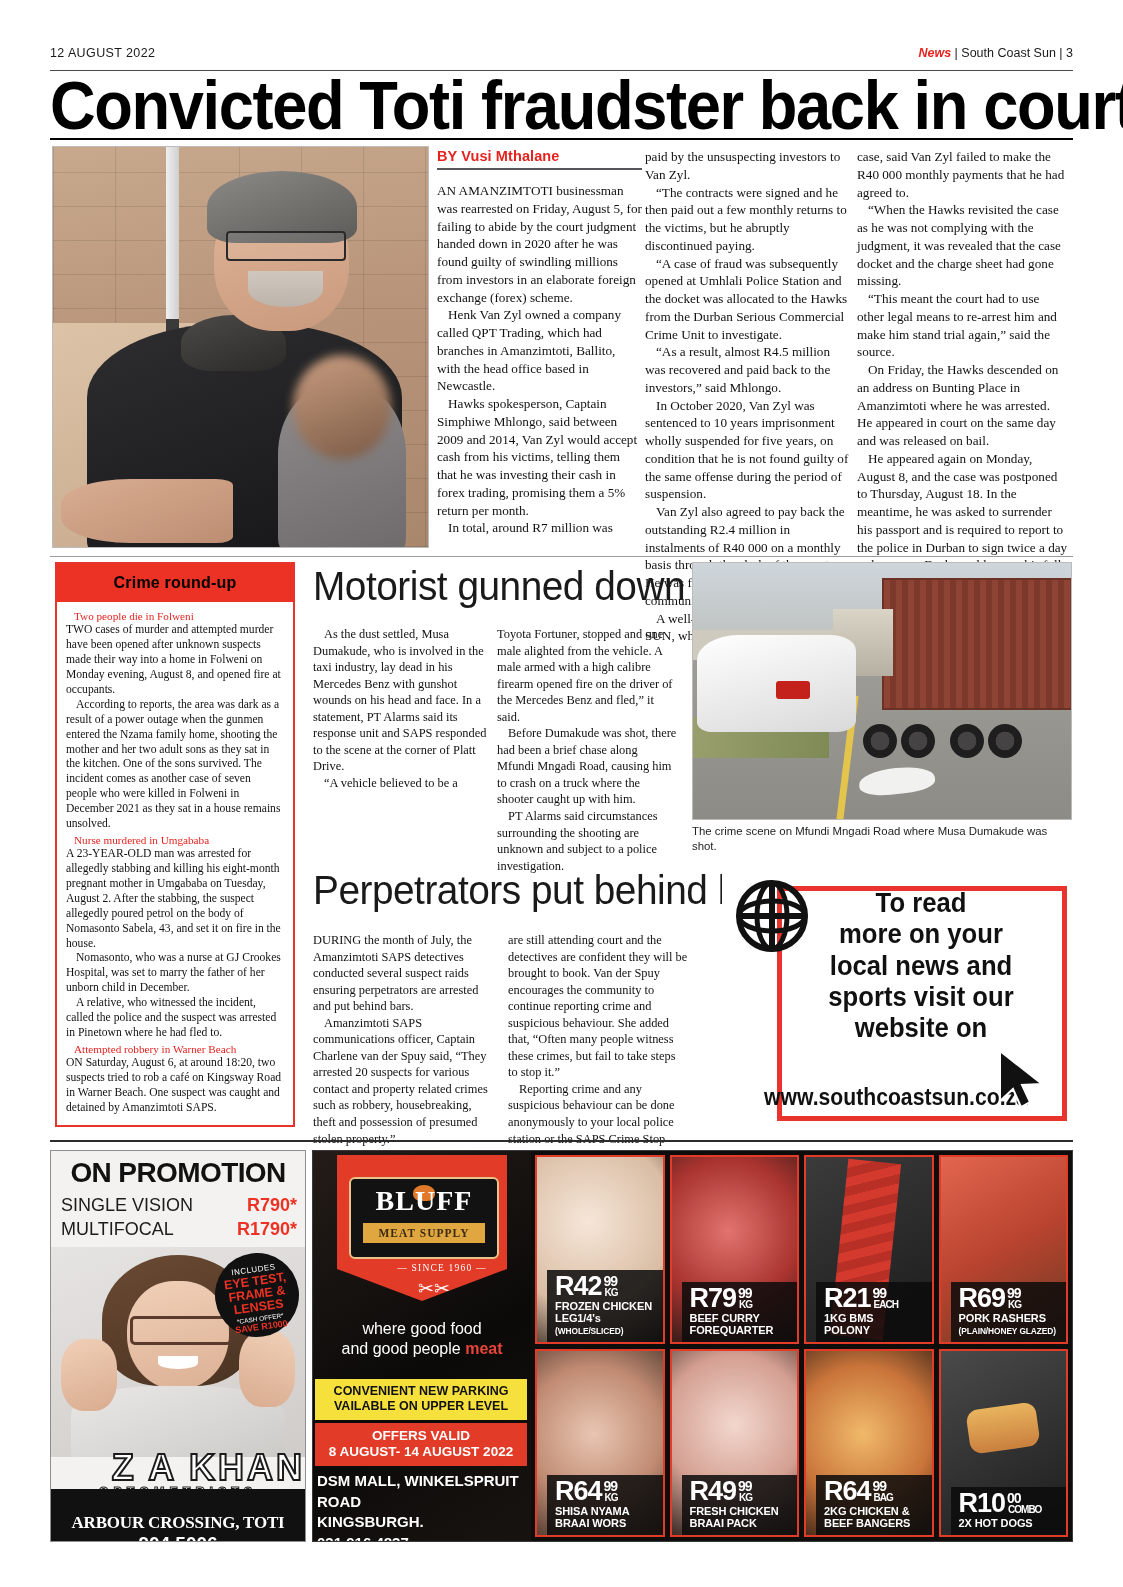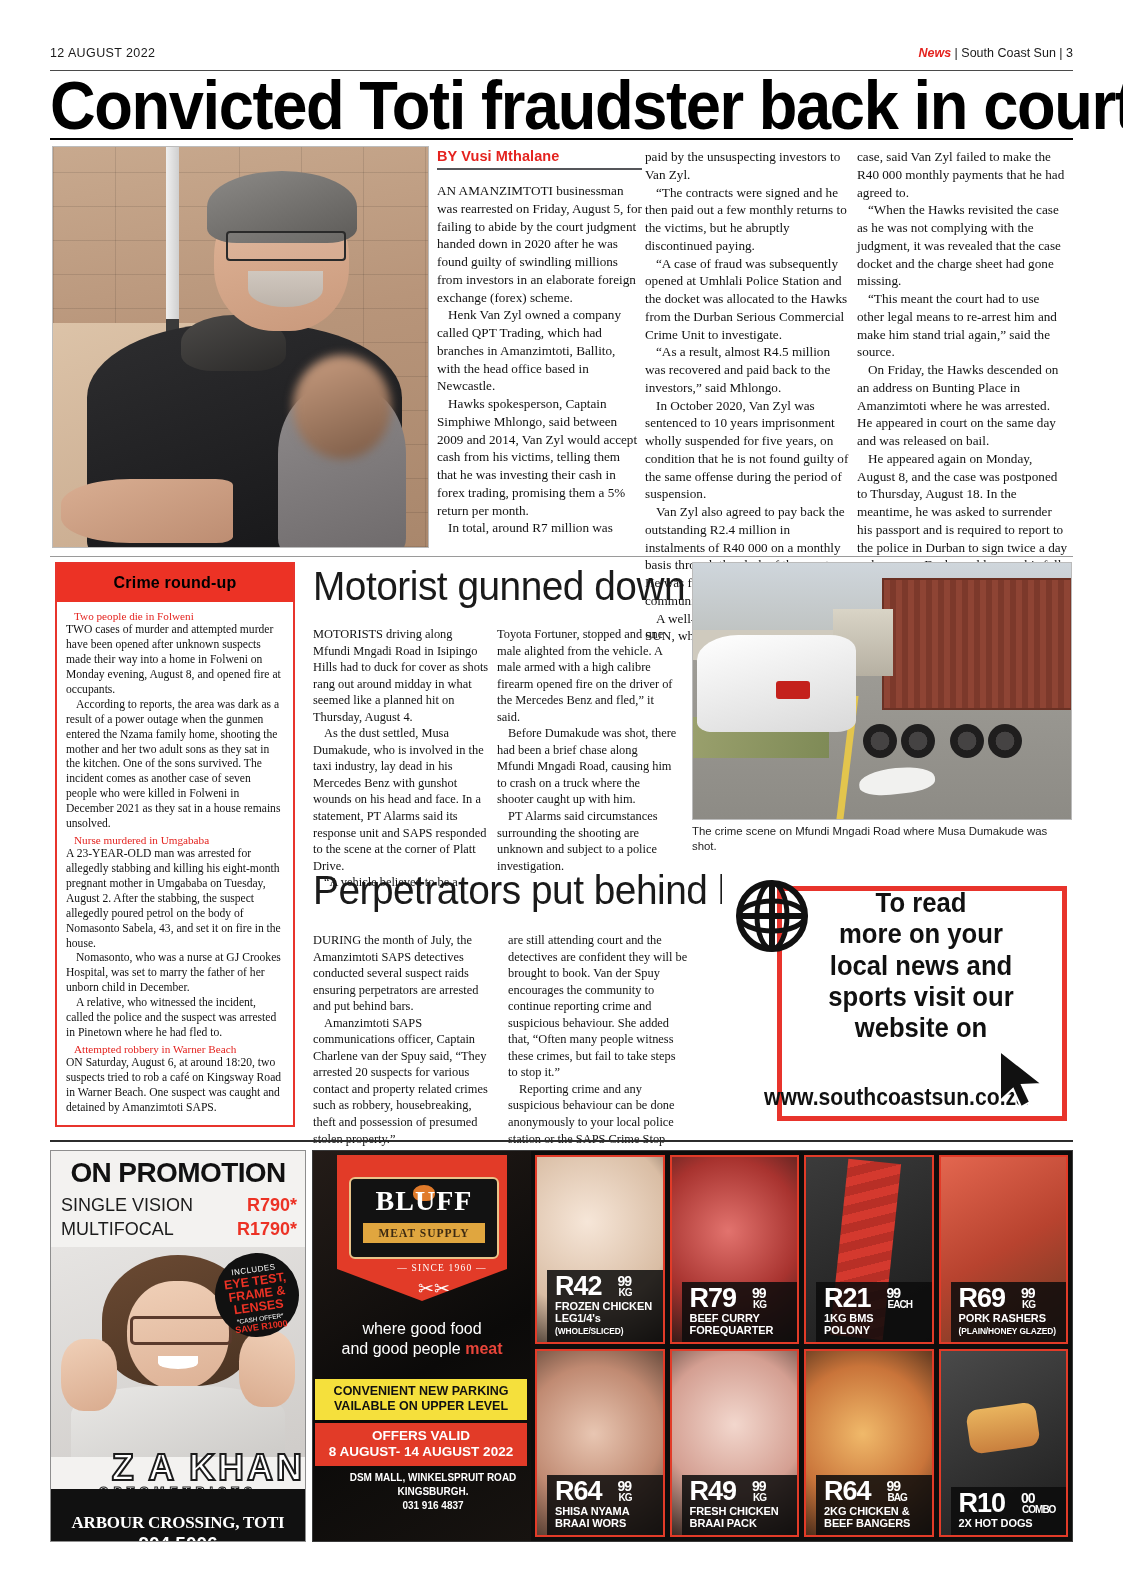--- a/index.html
+++ b/index.html
@@ -216,31 +216,31 @@
   .meat-slogan{position:absolute;left:4px;top:168px;width:210px;text-align:center;color:#fff;
      font-family:"Liberation Sans",sans-serif;font-size:16px;line-height:1.24;}
   .meat-slogan b{font-weight:400;}
   .meat-slogan .red{color:#e8453a;font-weight:700;}
   .meat-yellow{position:absolute;left:2px;top:228px;width:212px;background:#f5e03c;color:#111;
      font-family:"Liberation Sans",sans-serif;font-weight:700;font-size:12.5px;text-align:center;
      line-height:1.22;padding:5px 2px;box-sizing:border-box;}
   .meat-valid{position:absolute;left:2px;top:272px;width:212px;background:#e23b28;color:#fff;
      font-family:"Liberation Sans",sans-serif;font-weight:700;font-size:13.5px;text-align:center;
      line-height:1.22;padding:5px 2px;box-sizing:border-box;}
-  .meat-addr{position:absolute;left:14px;top:320px;width:212px;color:#fff;text-align:center;
-     font-family:"Liberation Sans",sans-serif;font-weight:700;font-size:10px;line-height:1.38;}
+  .meat-addr{position:absolute;left:4px;top:320px;width:212px;color:#fff;text-align:left;
+     font-family:"Liberation Sans",sans-serif;font-weight:700;font-size:15px;line-height:1.38;}
 
   .tiles{position:absolute;left:222px;top:4px;right:4px;bottom:4px;
      display:grid;grid-template-columns:repeat(4,1fr);grid-template-rows:repeat(2,1fr);gap:5px;}
   .tile{position:relative;border:2px solid #e23b28;overflow:hidden;background:#2a2522;}
   .tile .ph{position:absolute;inset:0;}
   .tile .lab{position:absolute;left:8%;right:0;bottom:0;background:rgba(12,12,12,.86);
      padding:4px 6px 5px 8px;box-sizing:border-box;}
   .tile .price{font-family:"Liberation Sans Narrow","Liberation Sans",sans-serif;font-weight:700;
-     color:#fff;font-size:27px;line-height:.92;letter-spacing:-1px;display:flex;align-items:flex-start;gap:14px;}
+     color:#fff;font-size:27px;line-height:.92;letter-spacing:-1px;display:flex;align-items:flex-start;}
   .tile .price .cents{font-size:14px;line-height:1;margin-left:1px;}
   .tile .price .unit{font-size:10px;line-height:1;margin-left:2px;align-self:flex-end;margin-bottom:1px;}
   .tile .pstack{display:inline-flex;flex-direction:column;margin-left:1px;}
   .tile .desc{font-family:"Liberation Sans Narrow","Liberation Sans",sans-serif;font-weight:700;
      color:#fff;font-size:11px;line-height:1.08;margin-top:2px;letter-spacing:-.1px;}
   .tile .desc .small{font-size:8.4px;}
 
   .ph-chicken{background:radial-gradient(circle at 40% 35%,#f6e6d8,#d9bda4 60%,#3b2f27);}
   .ph-beef{background:radial-gradient(circle at 45% 40%,#e2736e,#a8332f 55%,#2c1916);}
   .ph-polony{background:linear-gradient(150deg,#3b3b3b,#1b1b1b);}
@@ -327,21 +327,20 @@
         <p class="first">A 23-YEAR-OLD man was arrested for allegedly stabbing and killing his eight-month pregnant mother in Umgababa on Tuesday, August 2. After the stabbing, the suspect allegedly poured petrol on the body of Nomasonto Sabela, 43, and set it on fire in the house.</p>
         <p>Nomasonto, who was a nurse at GJ Crookes Hospital, was set to marry the father of her unborn child in December.</p>
         <p>A relative, who witnessed the incident, called the police and the suspect was arrested in Pinetown where he had fled to.</p>
         <span class="crime-sub">Attempted robbery in Warner Beach</span>
         <p class="first">ON Saturday, August 6, at around 18:20, two suspects tried to rob a café on Kingsway Road in Warner Beach. One suspect was caught and detained by Amanzimtoti SAPS.</p>
       </div>
   </div>
 
   <div class="motorist-title">Motorist gunned down</div>
   <div class="mot-col mot-a">
-      <p class="first">MOTORISTS driving along Mfundi Mngadi Road in Isipingo Hills had to duck for cover as shots rang out around midday in what seemed like a planned hit on Thursday, August 4.</p>
       <p>As the dust settled, Musa Dumakude, who is involved in the taxi industry, lay dead in his Mercedes Benz with gunshot wounds on his head and face. In a statement, PT Alarms said its response unit and SAPS responded to the scene at the corner of Platt Drive.</p>
       <p>“A vehicle believed to be a</p>
     </div>
   <div class="mot-col mot-b">
       <p class="first">Toyota Fortuner, stopped and one male alighted from the vehicle. A male armed with a high calibre firearm opened fire on the driver of the Mercedes Benz and fled,” it said.</p>
       <p>Before Dumakude was shot, there had been a brief chase along Mfundi Mngadi Road, causing him to crash on a truck where the shooter caught up with him.</p>
       <p>PT Alarms said circumstances surrounding the shooting are unknown and subject to a police investigation.</p>
     </div>
 
   <div class="crash-photo">

